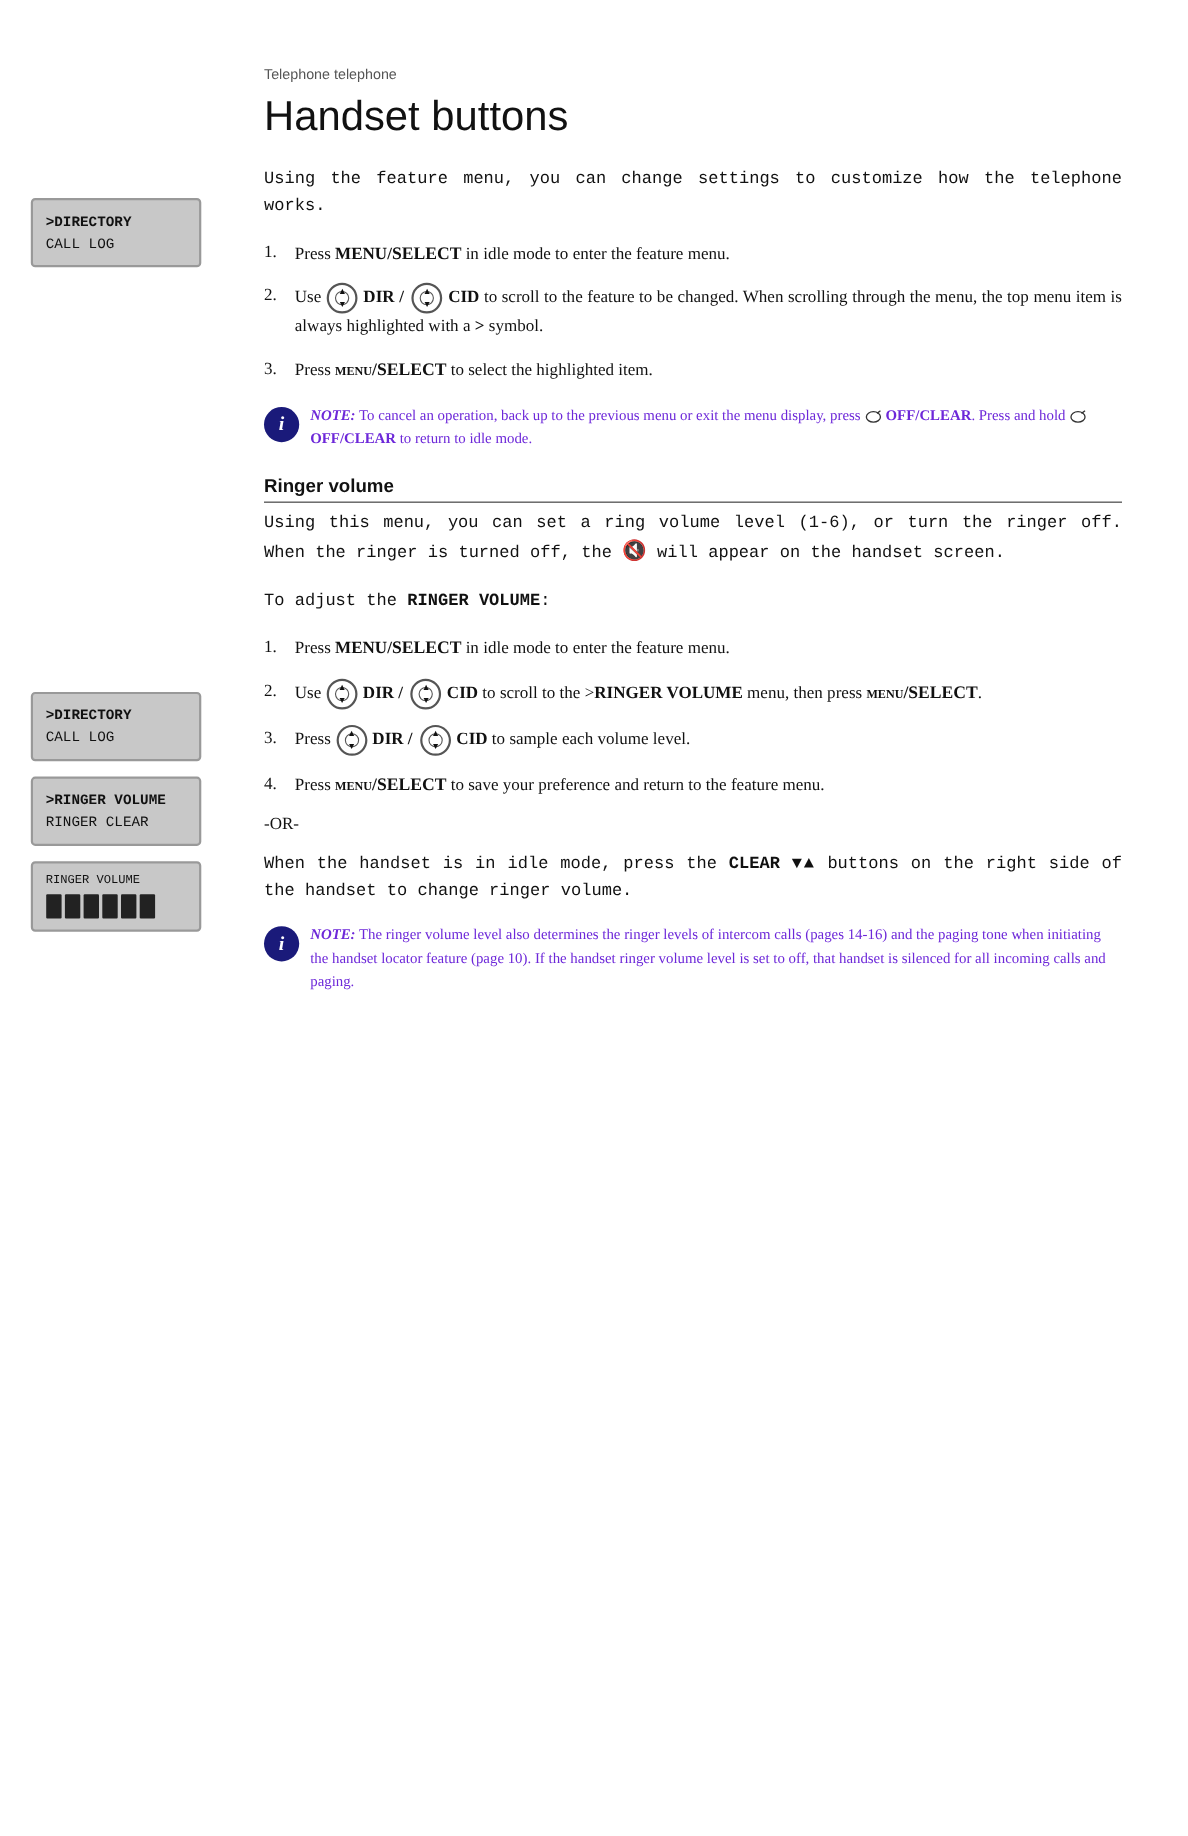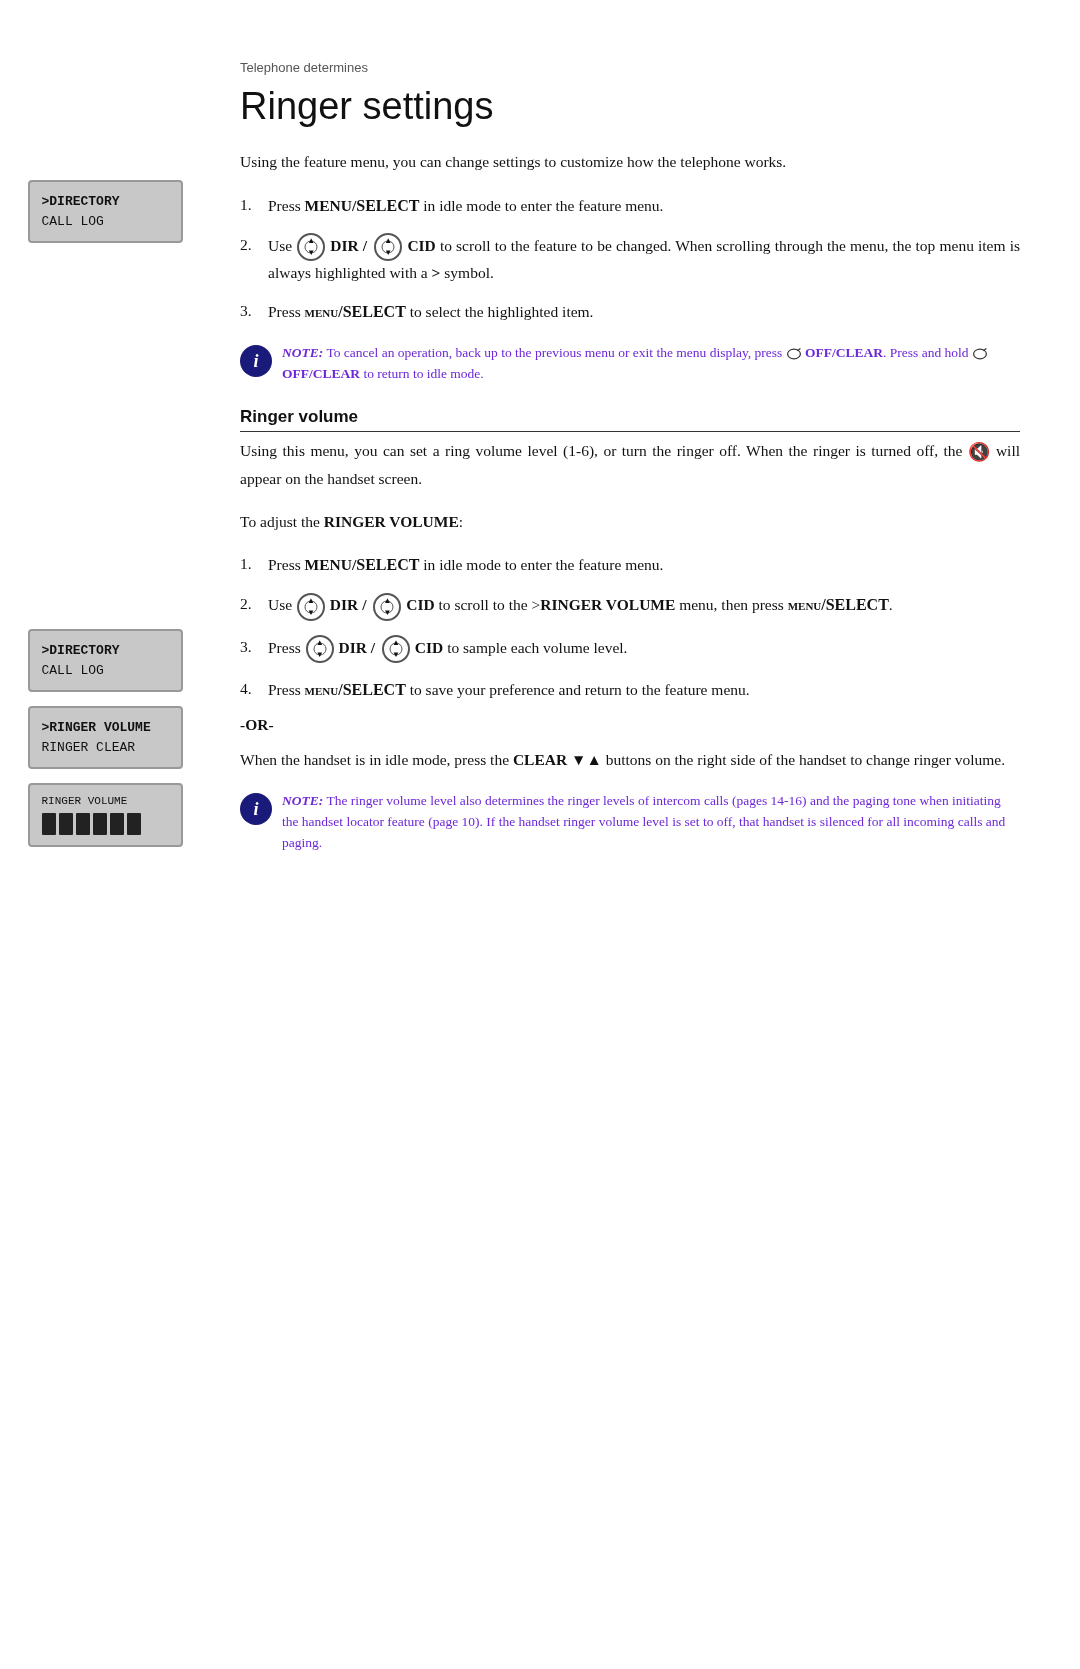--- a/index.html
+++ b/index.html
@@ -42,20 +42,21 @@
       font-weight: 300;
       font-family: Arial, sans-serif;
       margin-bottom: 22px;
       color: #111;
     }
     .intro-text {
       font-size: 15.5px;
       line-height: 1.6;
       margin-bottom: 18px;
       text-align: justify;
+      font-family: Liberation Mono, monospace;
     }
     .numbered-item {
       display: flex;
       margin-bottom: 14px;
       line-height: 1.6;
       font-size: 15.5px;
       text-align: justify;
     }
     .numbered-item .num {
       min-width: 28px;
@@ -103,21 +104,21 @@
     }
     .section-title {
       font-size: 17px;
       font-weight: bold;
       font-family: Arial, sans-serif;
       margin: 22px 0 6px 0;
       padding-bottom: 4px;
       border-bottom: 1px solid #333;
     }
     .or-separator {
-      font-weight: bold;
+      font-weight: normal;
       font-size: 15.5px;
       margin: 14px 0;
     }
     .page-number {
       text-align: center;
       font-size: 14px;
       margin-top: 30px;
       font-family: Arial, sans-serif;
     }
 
@@ -241,22 +242,22 @@
           <div class="vol-bar"></div>
           <div class="vol-bar"></div>
           <div class="vol-bar"></div>
           <div class="vol-bar"></div>
         </div>
       </div>
     </div>
   </div>
 
   <div class="right-column">
-    <div class="breadcrumb">Telephone determines</div>
-    <h1 class="page-title">Ringer settings</h1>
+    <div class="breadcrumb">Telephone telephone</div>
+    <h1 class="page-title">Handset buttons</h1>
 
     <p class="intro-text">Using the feature menu, you can change settings to customize how the telephone works.</p>
 
     <div class="numbered-item">
       <span class="num">1.</span>
       <span class="content">
         Press <span class="bold">MENU/<span class="small-caps">SELECT</span></span> in idle mode to enter the feature menu.
       </span>
     </div>
 

